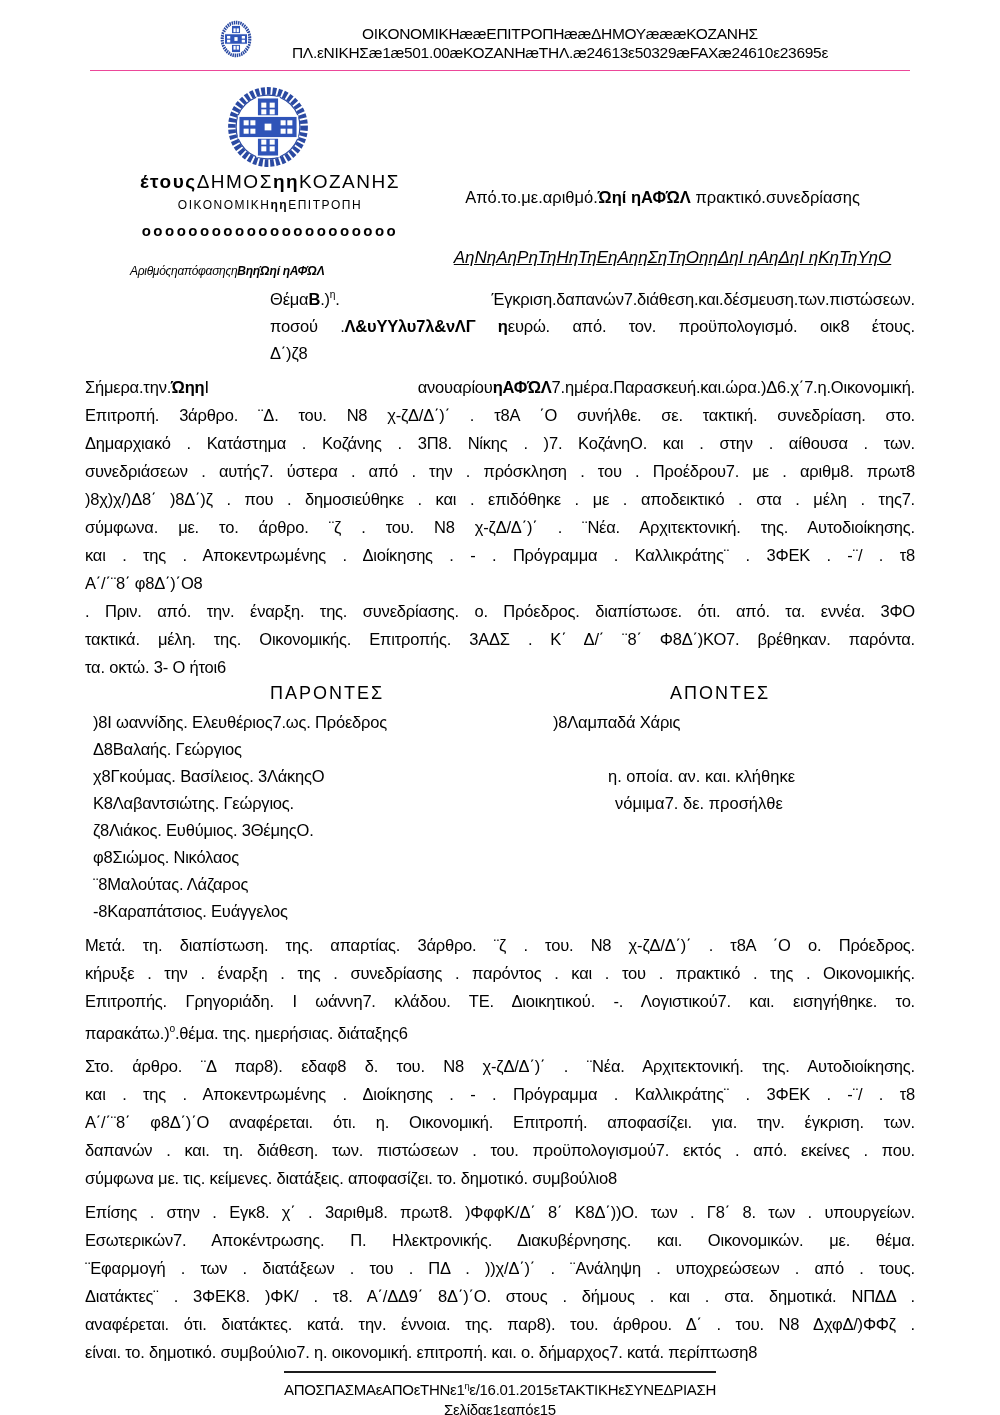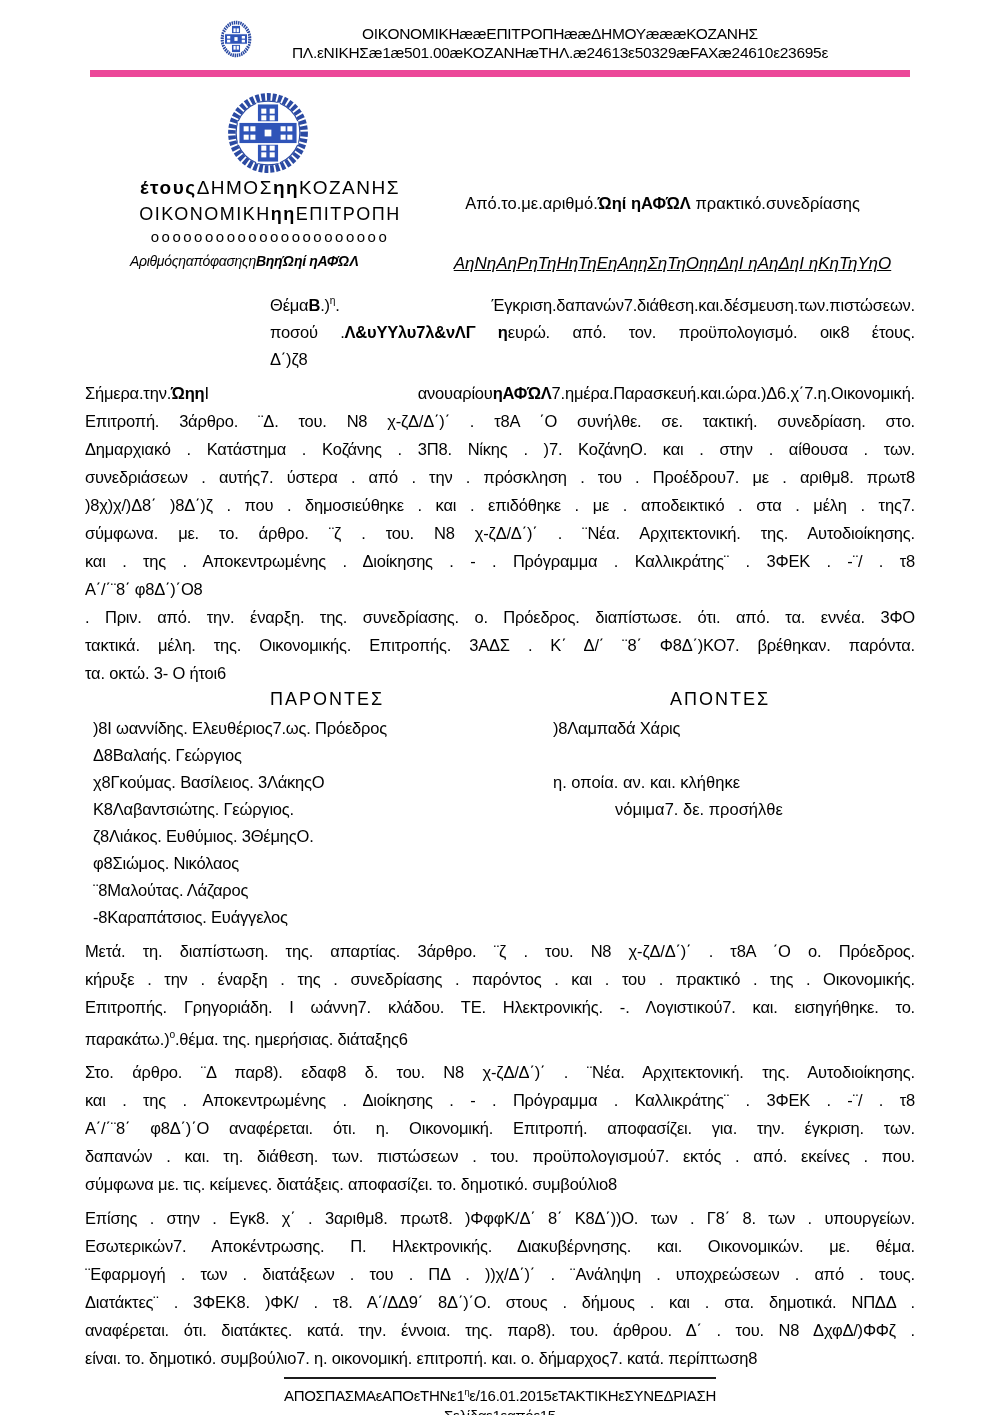--- a/index.html
+++ b/index.html
@@ -9,35 +9,35 @@
     font-family:"Liberation Sans", sans-serif;
     overflow:hidden;
     -webkit-font-smoothing:antialiased;
   }
   .b { font-weight:bold; }
   .i { font-style:italic; }
   .u { text-decoration:underline; }
   sup { font-size:0.62em; }
 
   
-  .doc-header { position:relative; height:70px; margin:0 90px; border-bottom:7px solid #ec4899;text-decoration:underline; }
+  .doc-header { position:relative; height:70px; margin:0 90px; border-bottom:1px solid #ec4899;text-decoration:underline; }
   .logo-small { position:absolute; left:130px; top:20px; width:32px; height:38px; }
   .header-text { position:absolute; left:120px; right:0; top:24px; text-align:center;
                  font-size:15.5px; line-height:19px; letter-spacing:-0.3px; }
 
   
   .masthead { position:relative; height:205px; margin:0 85px; font-size:16.5px; }
   .logo-large { position:absolute; left:141px; top:14px; width:84px; height:84px; }
   .municipality { position:absolute; left:0; width:370px; top:100px; text-align:center;
                   font-size:19px; letter-spacing:1.5px; }
   .committee   { position:absolute; left:0; width:370px; top:127px; text-align:center;
-                 font-size:18px; letter-spacing:1.5px; }
+                 font-size:12px; letter-spacing:1.5px; }
   .dots        { position:absolute; left:0; width:370px; top:151px; text-align:center;
-                 font-weight:normal; font-size:15px; letter-spacing:2.5px; }
-  .decision    { position:absolute; left:45px; top:176px; font-size:14px; letter-spacing:-0.3px; }
+                 font-weight:bold; font-size:15px; letter-spacing:2.5px; }
+  .decision    { position:absolute; left:45px; top:193px; font-size:12px; letter-spacing:-0.3px; }
   .extract-title { position:absolute; left:345px; right:0; top:64px; text-align:center; font-size:19px; }
   .extract-sub   { position:absolute; left:335px; right:10px; top:117px; text-align:center; font-size:16.5px; }
   .web-post      { position:absolute; left:345px; right:0; top:177px; text-align:center; font-size:17px; }
 
   
   .subject { margin:5px 85px 0 270px; font-size:16.5px; line-height:27px; letter-spacing:-0.2px; }
   .para    { margin:6px 85px 0 85px;  font-size:16.5px; line-height:28px; letter-spacing:-0.2px; }
   .p3, .p4 { margin-top:6px; }
   .line      { text-align:justify; text-align-last:justify; }
   .line.noj  { text-align-last:left; }
@@ -45,21 +45,21 @@
   
   .attendance { position:relative; margin:2px 85px 0 85px; }
   .att-headers { position:relative; height:26px; font-size:18px; letter-spacing:2px; }
   .present-header { position:absolute; left:185px; }
   .absent-header  { position:absolute; left:585px; }
   .att-body { position:relative; height:216px; }
   .present-list { margin-left:8px; }
   .att-item { font-size:16.5px; line-height:27px; letter-spacing:-0.2px; }
   .absent-col { position:absolute; left:468px; top:0; }
   .att-note { font-size:16.5px; line-height:27px; }
-  .att-note.n1 { margin-top:27px; }
+  .att-note.n1 { margin-top:27px; margin-left:55px; }
   .att-note.n2 { margin-left:62px; }
 
   
   .doc-footer { width:432px; margin:5px auto 0; padding:3px 0 4px;
                 border-top:2px solid #1c1c1c; border-bottom:2px solid #1c1c1c;
                 text-align:center; font-size:15px; line-height:20px; letter-spacing:-0.3px; }
 </style>
 </head>
 <body>
 
@@ -170,21 +170,21 @@
         <div class="att-item">)8Λαμπαδά Χάρις</div>
         <div class="att-note n1">η. οποία. αν. και. κλήθηκε</div>
         <div class="att-note n2">νόμιμα7. δε. προσήλθε</div>
       </div>
     </div>
   </section>
 
   <section class="para p2">
       <div class="line">Μετά. τη. διαπίστωση. της. απαρτίας. 3άρθρο. ¨ζ . του. Ν8 χ-ζΔ/Δ΄)΄ . τ8Α ΄Ο ο. Πρόεδρος.</div>
       <div class="line">κήρυξε . την . έναρξη . της . συνεδρίασης . παρόντος . και . του . πρακτικό . της . Οικονομικής.</div>
-      <div class="line">Επιτροπής. Γρηγοριάδη. Ι ωάννη7. κλάδου. ΤΕ. Ηλεκτρονικής. -. Λογιστικού7. και. εισηγήθηκε. το.</div>
+      <div class="line">Επιτροπής. Γρηγοριάδη. Ι ωάννη7. κλάδου. ΤΕ. Διοικητικού. -. Λογιστικού7. και. εισηγήθηκε. το.</div>
       <div class="line noj"><span>παρακάτω.)</span><sup>ο</sup><span>.θέμα. της. ημερήσιας. διάταξης6</span></div>
     </section>
   <section class="para p3">
       <div class="line">Στο. άρθρο. ¨Δ παρ8). εδαφ8 δ. του. Ν8 χ-ζΔ/Δ΄)΄ . ¨Νέα. Αρχιτεκτονική. της. Αυτοδιοίκησης.</div>
       <div class="line">και . της . Αποκεντρωμένης . Διοίκησης . - . Πρόγραμμα . Καλλικράτης¨ . 3ΦΕΚ . -¨/ . τ8</div>
       <div class="line">Α΄/΄¨8΄ φ8Δ΄)΄Ο αναφέρεται. ότι. η. Οικονομική. Επιτροπή. αποφασίζει. για. την. έγκριση. των.</div>
       <div class="line">δαπανών . και. τη. διάθεση. των. πιστώσεων . του. προϋπολογισμού7. εκτός . από. εκείνες . που.</div>
       <div class="line noj">σύμφωνα με. τις. κείμενες. διατάξεις. αποφασίζει. το. δημοτικό. συμβούλιο8</div>
     </section>
   <section class="para p4">

